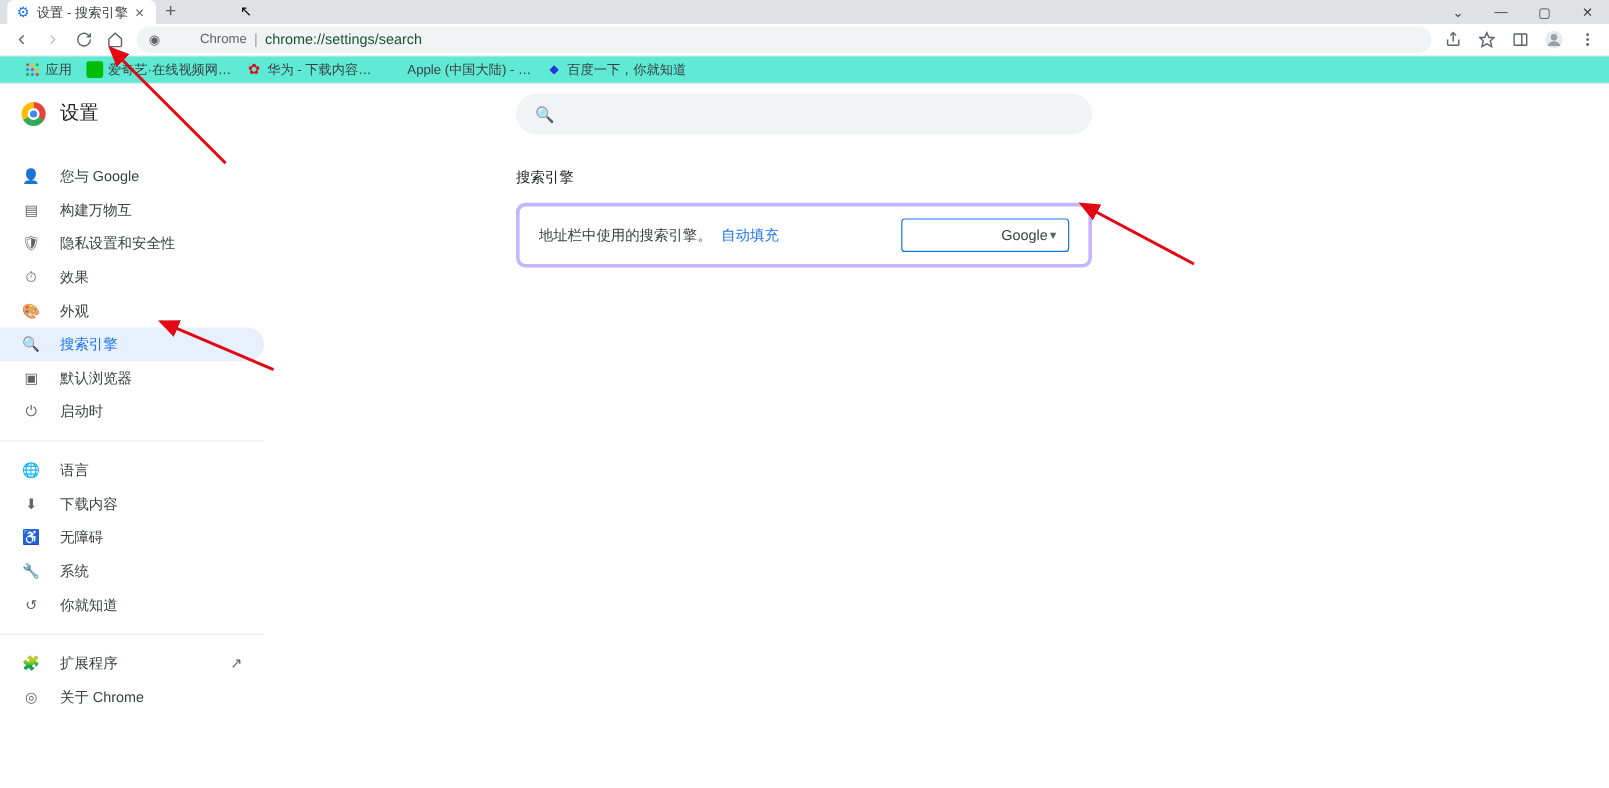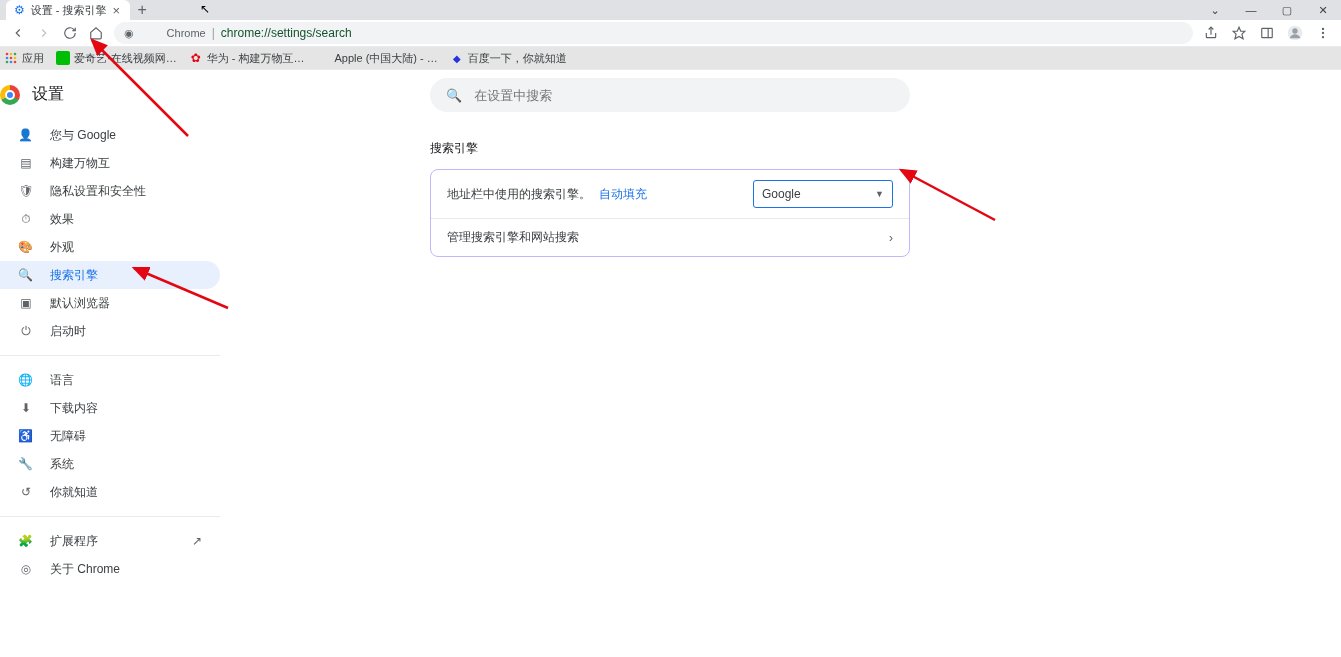--- a/index.html
+++ b/index.html
@@ -18,54 +18,54 @@
     .toolbar { height: 27px; background: #fff; display: flex; align-items: center; padding: 0 6px; border-bottom: 1px solid #e8eaed; gap: 2px; }
     .nav-btn { width: 24px; height: 24px; display: flex; align-items: center; justify-content: center; color: #5f6368; cursor: pointer; border-radius: 50%; }
     .nav-btn.disabled { color: #bdc1c6; }
     .omnibox { flex: 1; display: flex; align-items: center; height: 22px; background: #f1f3f4; border-radius: 11px; padding: 0 10px; gap: 6px; margin: 0 4px; }
     .omnibox .secure { font-size: 11px; color: #5f6368; padding-left: 27px; }
     .omnibox .divider { color: #9aa0a6; }
     .omnibox .url { font-size: 12px; color: #14532d; }
     .toolbar .right-icons { display: flex; gap: 4px; align-items: center; }
 
     
-    .bookmarks { height: 23px; background: #e5e5e5; display: flex; align-items: center; padding: 0 4px; gap: 12px; border-bottom: 1px solid #e8eaed; }
+    .bookmarks { height: 23px; background: #5eead4; display: flex; align-items: center; padding: 0 20px; gap: 12px; border-bottom: 1px solid #e8eaed; }
     .bookmark { display: flex; align-items: center; gap: 4px; font-size: 11px; color: #3c4043; cursor: pointer; }
     .bm-icon { width: 14px; height: 14px; display: inline-flex; align-items: center; justify-content: center; }
 
     
     .content { display: flex; height: calc(657px - 20px - 27px - 23px); }
 
     
     .left-col { width: 220px; padding-top: 14px; display: flex; flex-direction: column; }
-    .settings-hdr { display: flex; align-items: center; gap: 12px; margin-bottom: 16px; }
+    .settings-hdr { display: flex; align-items: center; gap: 12px; padding-left: 18px; margin-bottom: 28px; }
     .settings-title { font-size: 16px; color: #202124; }
     .chrome-logo { width: 20px; height: 20px; border-radius: 50%; background: conic-gradient(#ea4335 0 120deg,#34a853 120deg 240deg,#fbbc05 240deg 360deg); position: relative; }
     .chrome-logo::after { content:""; position:absolute; inset:5px; border-radius:50%; background:#4285f4; border:2px solid #fff; }
 
     .nav-list { display: flex; flex-direction: column; }
     .nav-item { display: flex; align-items: center; gap: 16px; padding: 6px 18px; height: 28px; font-size: 12px; color: #3c4043; cursor: pointer; border-radius: 0 14px 14px 0; }
     .nav-item.active { background: #e8f0fe; color: #1a73e8; }
     .nav-item .ni-icon { width: 16px; display: flex; justify-content: center; color: #5f6368; }
     .nav-item.active .ni-icon { color: #1a73e8; }
     .nav-sep { height: 1px; background: #e8eaed; margin: 10px 0; }
     .ext-link { color: #5f6368; margin-left: auto; }
 
     
     .main-col { flex: 1; display: flex; flex-direction: column; align-items: flex-start; padding-top: 8px; }
     .main-inner { width: 480px; margin-left: 210px; }
     .search-settings { width: 100%; height: 34px; background: #f1f3f4; border-radius: 18px; display: flex; align-items: center; padding: 0 16px; gap: 12px; color: #5f6368; font-size: 13px; }
     .search-settings input { flex:1; border:none; background:transparent; outline:none; font-size:13px; color:#3c4043; }
     .section-h { font-size: 12px; color: #202124; margin: 28px 0 12px; }
-    .card { border: 1px solid #c4b5fd; border-radius: 8px; background: #fff; }
+    .card { border: 3px solid #c4b5fd; border-radius: 8px; background: #fff; }
     .row { display: flex; align-items: center; padding: 10px 16px; min-height: 34px; font-size: 12px; color: #3c4043; gap: 8px; }
     .row + .row { border-top: 1px solid #e8eaed; }
     .row .spacer { flex: 1; }
     .link { color: #1a73e8; text-decoration: none; cursor: pointer; }
-    .select { width: 140px; height: 28px; border: 1px solid #1a73e8; border-radius: 3px; display: flex; align-items: center; justify-content: space-between; padding: 0 8px; font-size: 12px; color: #3c4043; cursor: pointer; }
+    .select { width: 140px; height: 28px; border: 1px solid #1a73e8; border-radius: 3px; display: flex; align-items: center; justify-content: flex-end; padding: 0 8px; font-size: 12px; color: #3c4043; cursor: pointer; }
     .select .caret { color: #5f6368; font-size: 9px; }
     .chev { color: #5f6368; font-size: 12px; }
 
     
     .arrow { position: absolute; pointer-events: none; }
     .arrow svg { overflow: visible; }
 
     
     .cursor-ptr { position: absolute; left: 200px; top: 2px; font-size: 12px; color: #000; pointer-events:none; }
   </style>
@@ -168,21 +168,21 @@
         </svg>
       </span>
     <span>应用</span>
   </div>
   <div class="bookmark">
     <span class="bm-icon" style="background:#00be06;border-radius:2px;"></span>
     <span>爱奇艺·在线视频网…</span>
   </div>
   <div class="bookmark">
     <span class="bm-icon" style="color:#e30613;font-size:12px;">✿</span>
-    <span>华为 - 构建万物互…</span>
+    <span>华为 - 下载内容…</span>
   </div>
   <div class="bookmark">
     <span class="bm-icon" style="color:#555;"></span>
     <span>Apple (中国大陆) - …</span>
   </div>
   <div class="bookmark">
     <span class="bm-icon" style="color:#2932e1;font-size:10px;">◆</span>
     <span>百度一下，你就知道</span>
   </div>
 </div>
@@ -258,38 +258,32 @@
           <span class="ni-icon">◎</span>
           <span>关于 Chrome</span>
         </div>
     </div>
   </div>
 
   <div class="main-col">
     <div class="main-inner">
       <div class="search-settings">
         <span>🔍</span>
-        <input type="text" placeholder="在设置中搜索" style="">
       </div>
       <div class="section-h">搜索引擎</div>
       <div class="card">
         <div class="row">
           <span>地址栏中使用的搜索引擎。</span>
           <a class="link">自动填充</a>
           <span class="spacer"></span>
           <div class="select">
             <span>Google</span>
             <span class="caret">▼</span>
           </div>
         </div>
-        <div class="row">
-          <span>管理搜索引擎和网站搜索</span>
-          <span class="spacer"></span>
-          <span class="chev">›</span>
-        </div>
       </div>
     </div>
   </div>
 </div>
 
 <div class="arrow" style="left:88px; top:36px;">
   <svg width="110" height="110">
       <defs>
         <marker id="ah1" markerWidth="8" markerHeight="8" refX="6" refY="3" orient="auto">
           <polygon points="0 0, 7 3, 0 6" fill="#e30613"></polygon>

